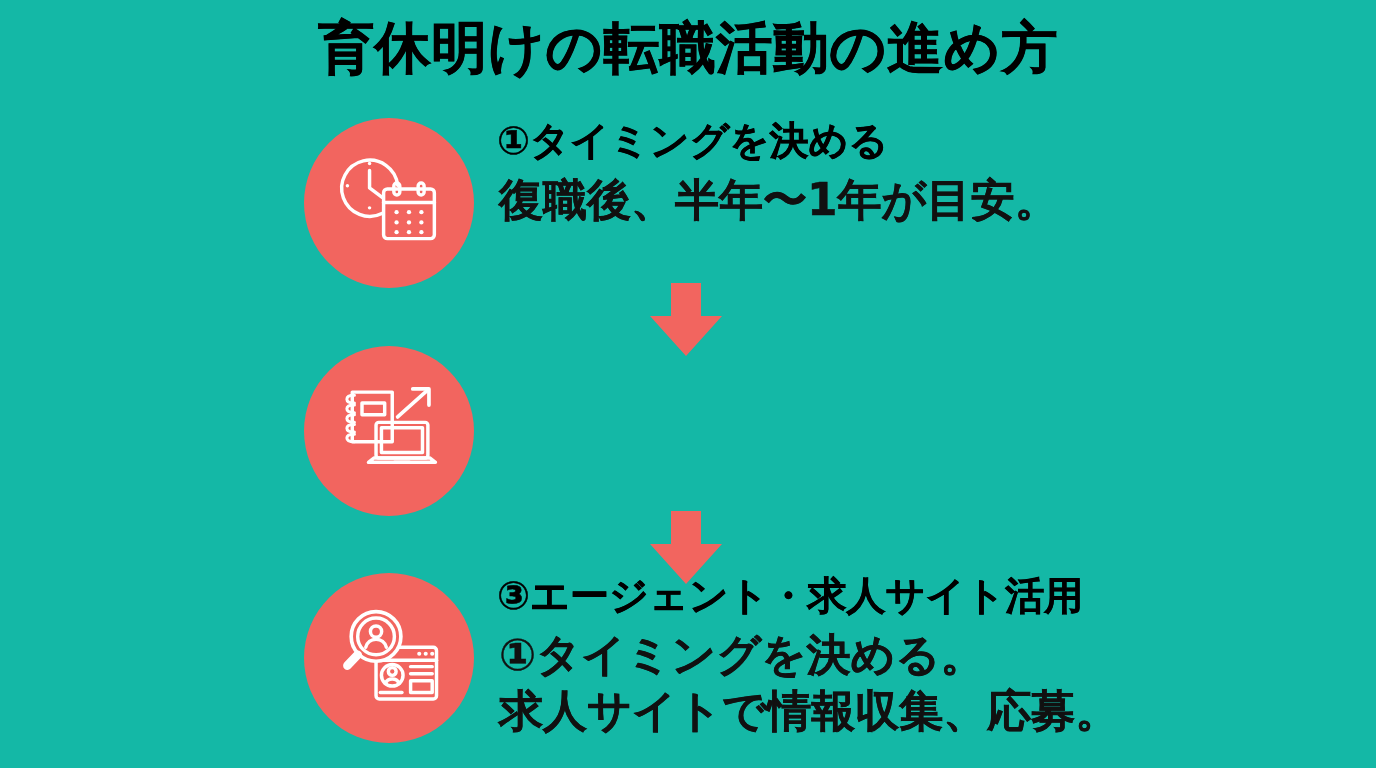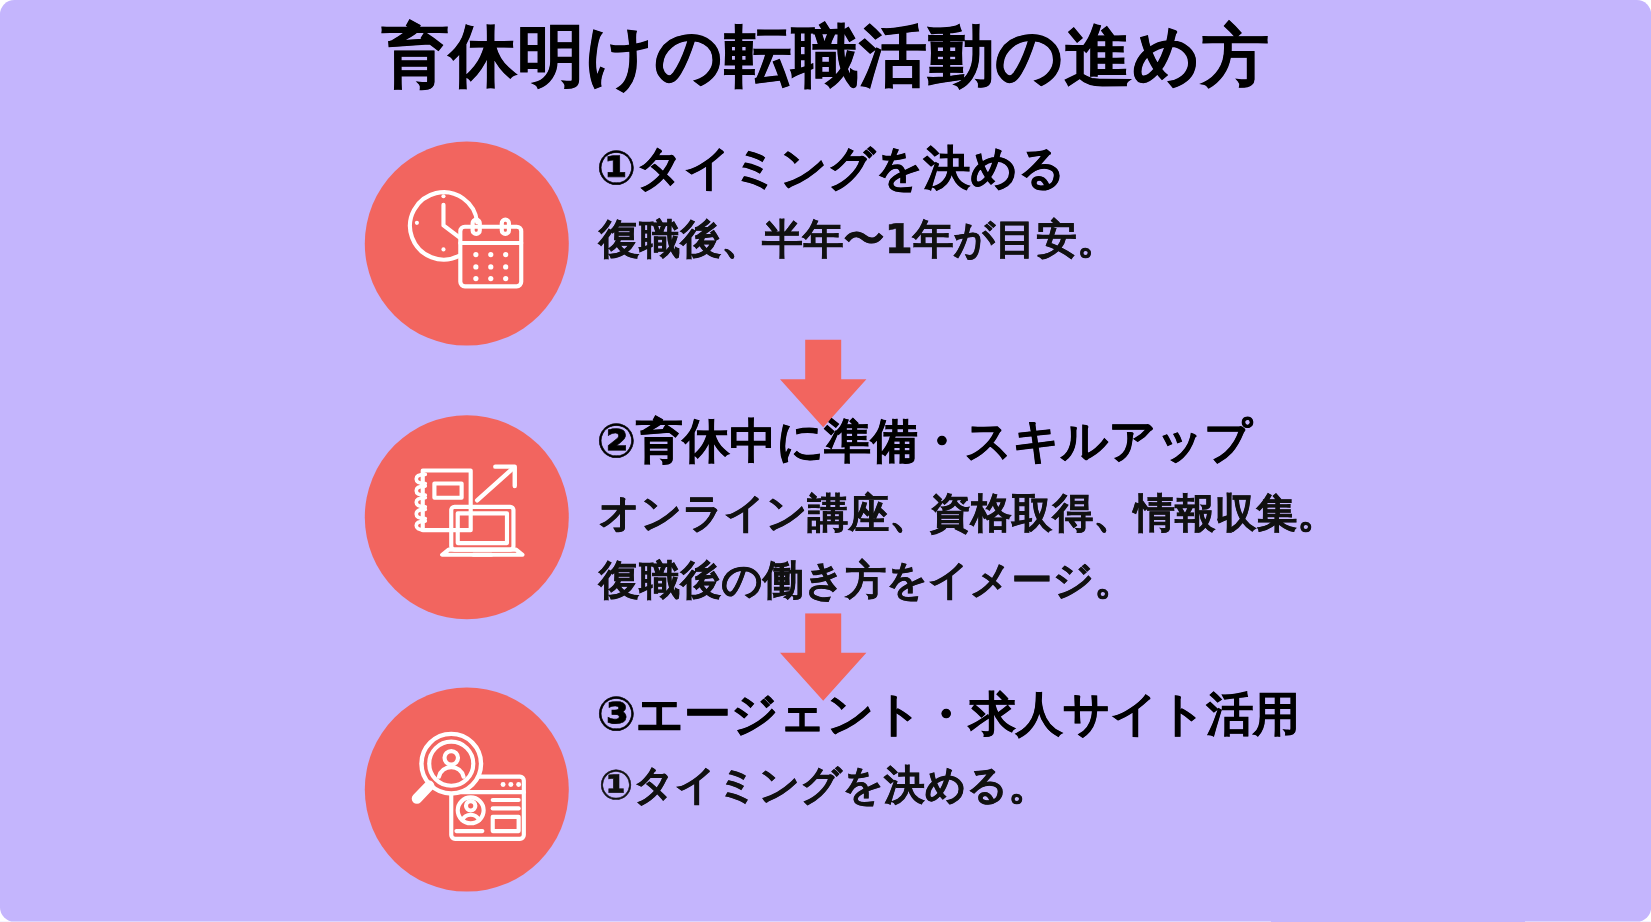--- a/index.html
+++ b/index.html
@@ -15,22 +15,21 @@
     font-family: "DejaVu Sans", "Liberation Sans", sans-serif;
     color: #111111;
     position: relative;
   }
 
   
   #infographic {
     position: relative;
     width: 1376px;
     height: 768px;
-    background: #c4b5fd;
-    border-radius: 12px;
+    background: #14b8a6;
   }
 
   
   #page-title {
     position: absolute;
     left: 0;
     top: 16px;
     width: 1376px;
     text-align: center;
     font-size: 56px;
@@ -93,21 +92,21 @@
     color: #000000;
     white-space: nowrap;
     letter-spacing: 0px;
     -webkit-text-stroke: 0.5px #000000;
   }
   .step-body {
     margin-top: 2px;
     padding-left: 2px;
   }
   .step-body-line {
-    font-size: 34px;
+    font-size: 44px;
     line-height: 44px;
     font-weight: 800;
     color: #111111;
     white-space: nowrap;
     letter-spacing: 0px;
     margin-top: 12px;
     -webkit-text-stroke: 0.4px #111111;
   }
 
   
@@ -199,27 +198,20 @@
 
           <g fill="none" stroke="#ffffff" stroke-width="3.2" stroke-linecap="round" stroke-linejoin="round">
             <rect x="38" y="42" width="48" height="33" rx="2.5"></rect>
             <rect x="43" y="47" width="38" height="23"></rect>
             <path d="M31 79 H93 L88 75 H36 Z"></path>
             <path d="M55 79 h14"></path>
           </g>
         </svg>
       </div>
     </div>
-    <div class="step-text">
-      <div class="step-heading">②育休中に準備・スキルアップ</div>
-      <div class="step-body">
-        <div class="step-body-line">オンライン講座、資格取得、情報収集。</div>
-        <div class="step-body-line">復職後の働き方をイメージ。</div>
-      </div>
-    </div>
   </div>
 
   <div class="connector-arrow" id="connector-arrow-1">
     <svg viewBox="0 0 76 74" aria-hidden="true">
       <polygon points="23,0 53,0 53,33 74,33 38,73 2,33 23,33" fill="#f2655f"></polygon>
     </svg>
   </div>
 
   <div class="step-row" id="step-row-2">
     <div class="step-icon-wrap">
@@ -255,17 +247,18 @@
             <path d="M28.5 40 a9.8 9.8 0 0 1 19 0"></path>
             <path d="M21 47 L11.5 57" stroke-width="8"></path>
           </g>
         </svg>
       </div>
     </div>
     <div class="step-text">
       <div class="step-heading">③エージェント・求人サイト活用</div>
       <div class="step-body">
         <div class="step-body-line">①タイミングを決める。</div>
+        <div class="step-body-line">求人サイトで情報収集、応募。</div>
       </div>
     </div>
   </div>
 
 </div>
 
 </body></html>

